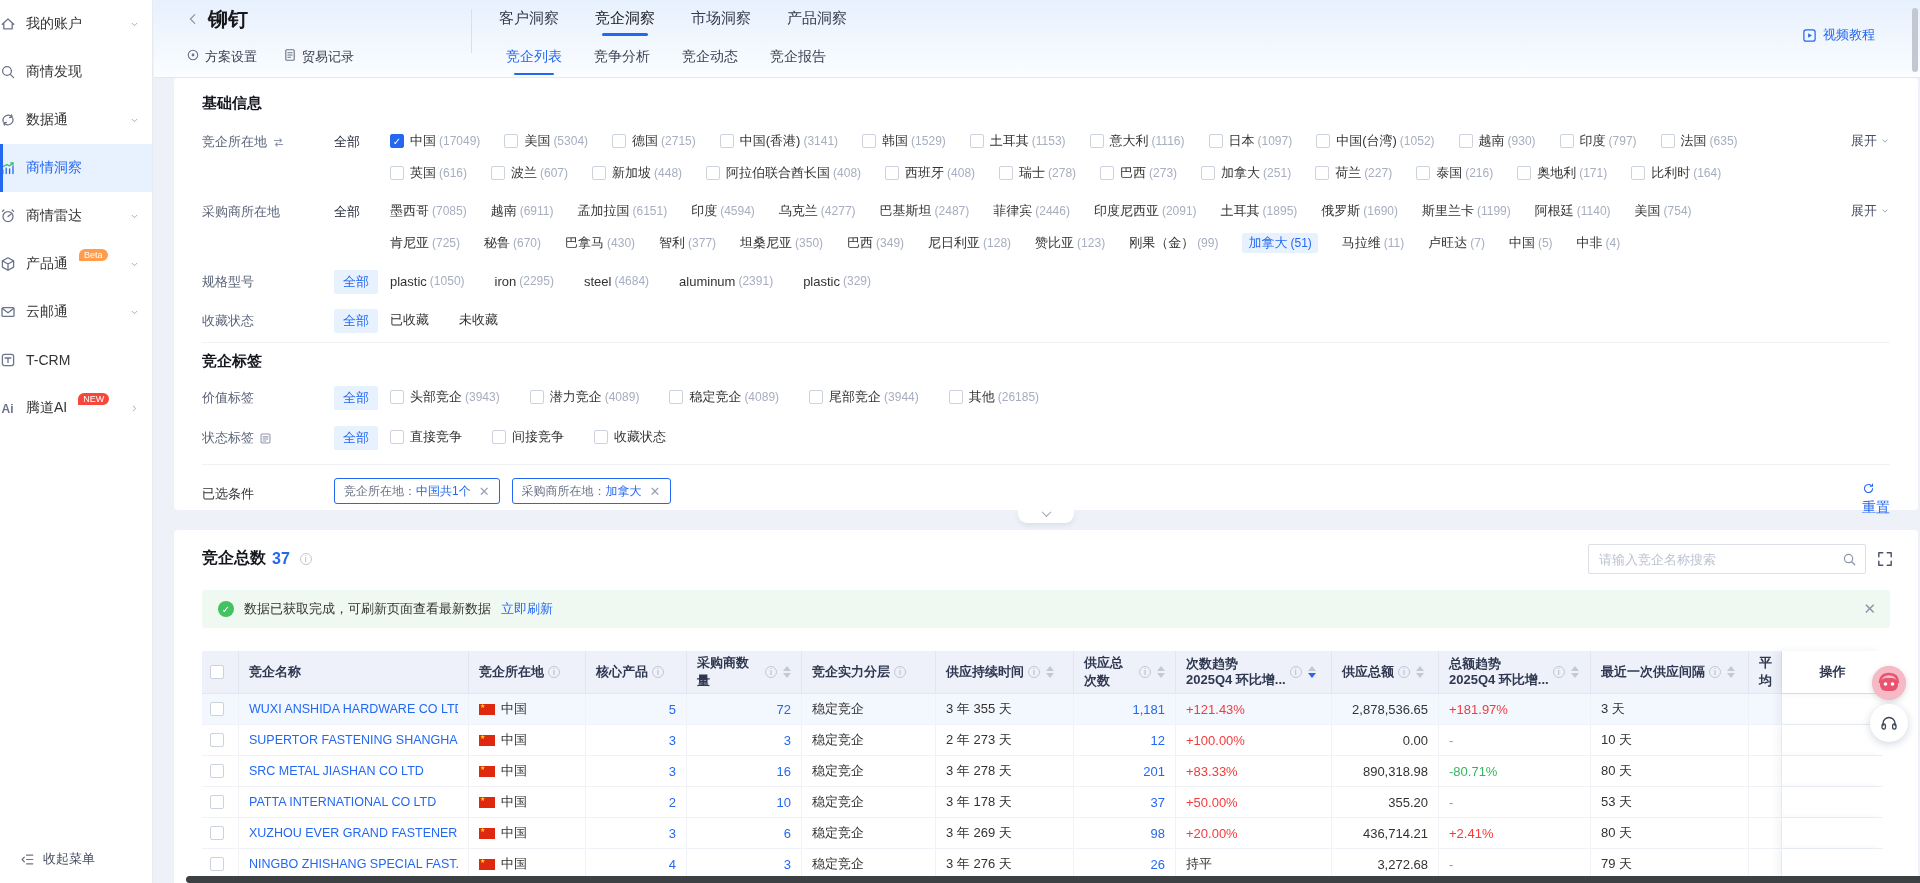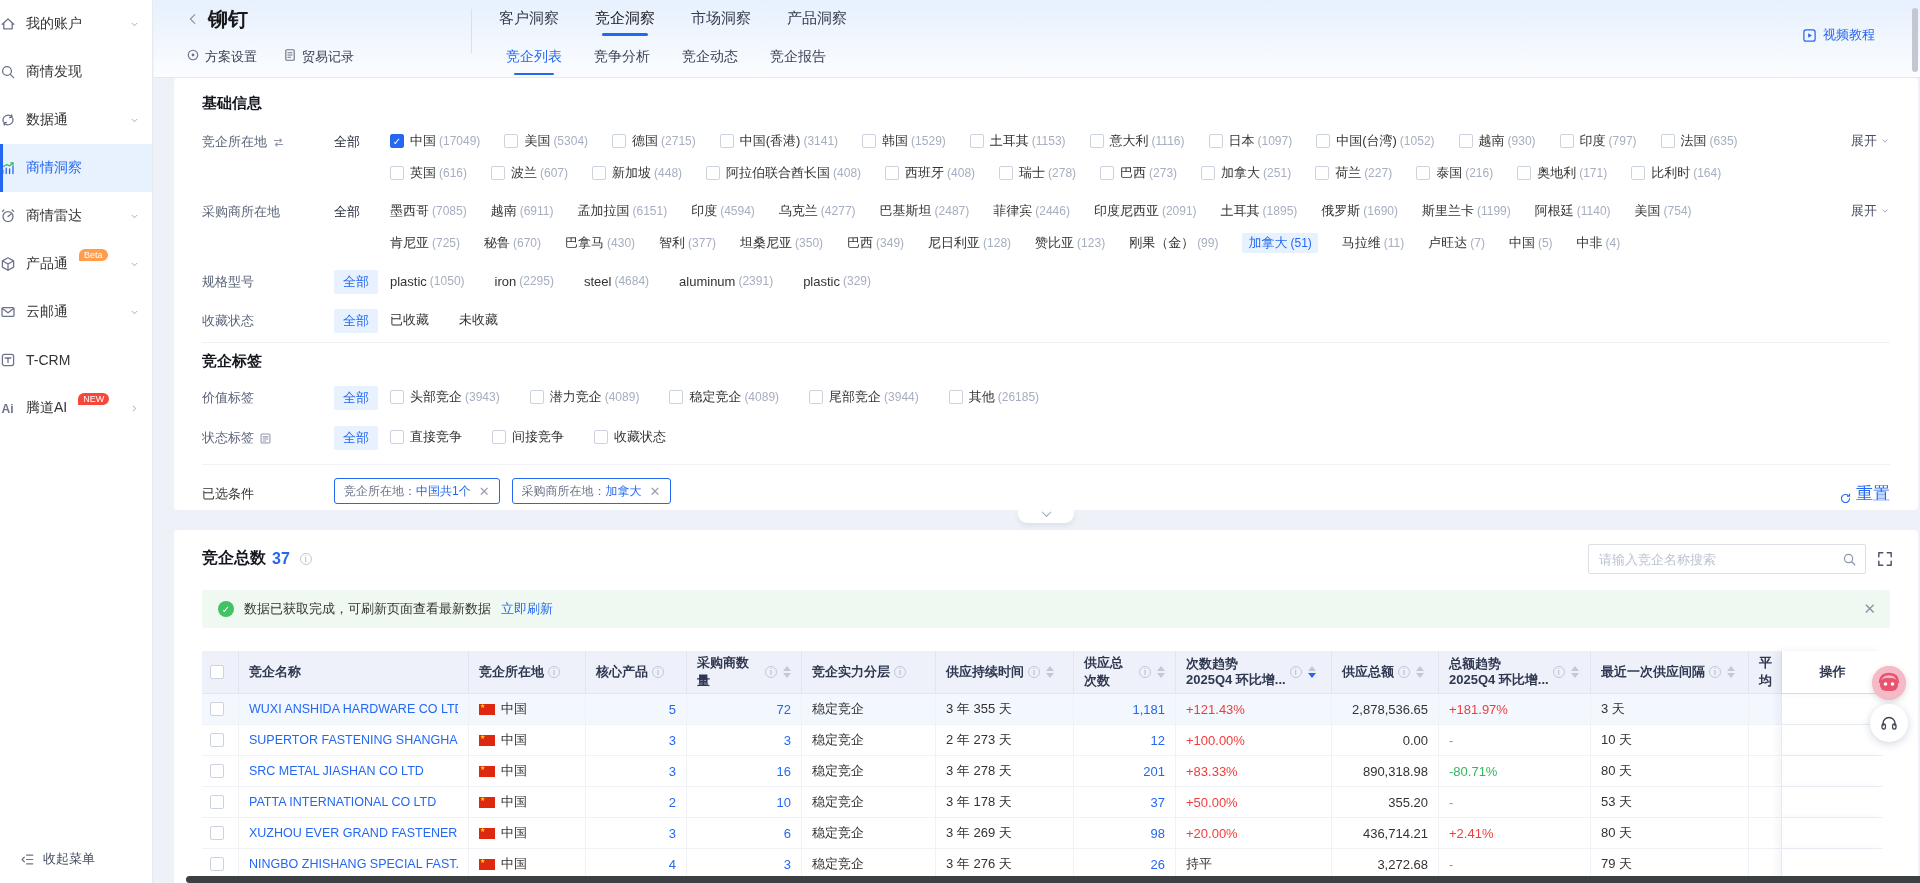--- a/index.html
+++ b/index.html
@@ -67,21 +67,21 @@
   .opt.sel .opt-name, .opt.sel .cnt { color:#2468f2; }
   .cb { width:14px; height:14px; border:1px solid #ccd2de; border-radius:2px; background:#fff; margin-right:6px; flex:none; display:flex; align-items:center; justify-content:center; font-size:10px; color:#fff; }
   .cb.on { background:#2468f2; border-color:#2468f2; }
   .expand-link { position:absolute; right:0; top:2px; font-size:13px; color:#454f63; cursor:pointer; display:flex; align-items:center; gap:3px; }
   .expand-link .ic { width:10px; height:10px; color:#8d96ab; }
   .f-hr { position:absolute; left:28px; right:28px; border-top:1px solid #f0f2f6; }
   .sel-chip { border:1px solid #2468f2; border-radius:3px; display:inline-flex; align-items:center; padding:0 9px; height:26px; font-size:12px; background:#fff; margin-right:12px; cursor:default; }
   .sel-chip .pre { color:#677084; }
   .sel-chip .val { color:#2468f2; }
   .sel-chip .x { margin-left:8px; color:#99a1b3; font-size:13px; cursor:pointer; }
-  .reset-link { position:absolute; right:0; top:4px; color:#2468f2; font-size:17px; display:flex; align-items:flex-end; gap:4px; cursor:pointer; }
+  .reset-link { position:absolute; right:0; top:4px; color:#2468f2; font-size:14px; display:flex; align-items:flex-start; gap:4px; cursor:pointer;flex-direction:column; }
   .reset-link .ic { width:13px; height:13px; }
   .collapse-tab { position:absolute; left:50%; transform:translateX(-50%); bottom:-13px; width:56px; height:13px; background:#fff; border-radius:0 0 9px 9px; box-shadow:0 3px 5px rgba(30,50,90,.08); display:flex; align-items:flex-start; justify-content:center; cursor:pointer; }
   .vchev { width:7px; height:7px; border-right:1.4px solid #98a0b3; border-bottom:1.4px solid #98a0b3; transform:rotate(45deg) translate(-1px,-1px); }
 
   
   .tbl-title { position:absolute; left:28px; top:18px; display:flex; align-items:center; gap:6px; }
   .tbl-title .t { font-size:16px; font-weight:bold; color:#15181f; }
   .tbl-title .n { font-size:16px; font-weight:bold; color:#2468f2; }
   .inf { display:inline-block; width:12px; height:12px; border:1px solid #c2c8d6; border-radius:50%; color:#aab2c4; font-size:9px; line-height:11px; text-align:center; margin-left:4px; flex:none; font-weight:normal; }
   .search-box { position:absolute; right:52px; top:14px; width:278px; height:30px; border:1px solid #dcdfe8; border-radius:2px; background:#fff; display:flex; align-items:center; padding:0 8px 0 10px; }

